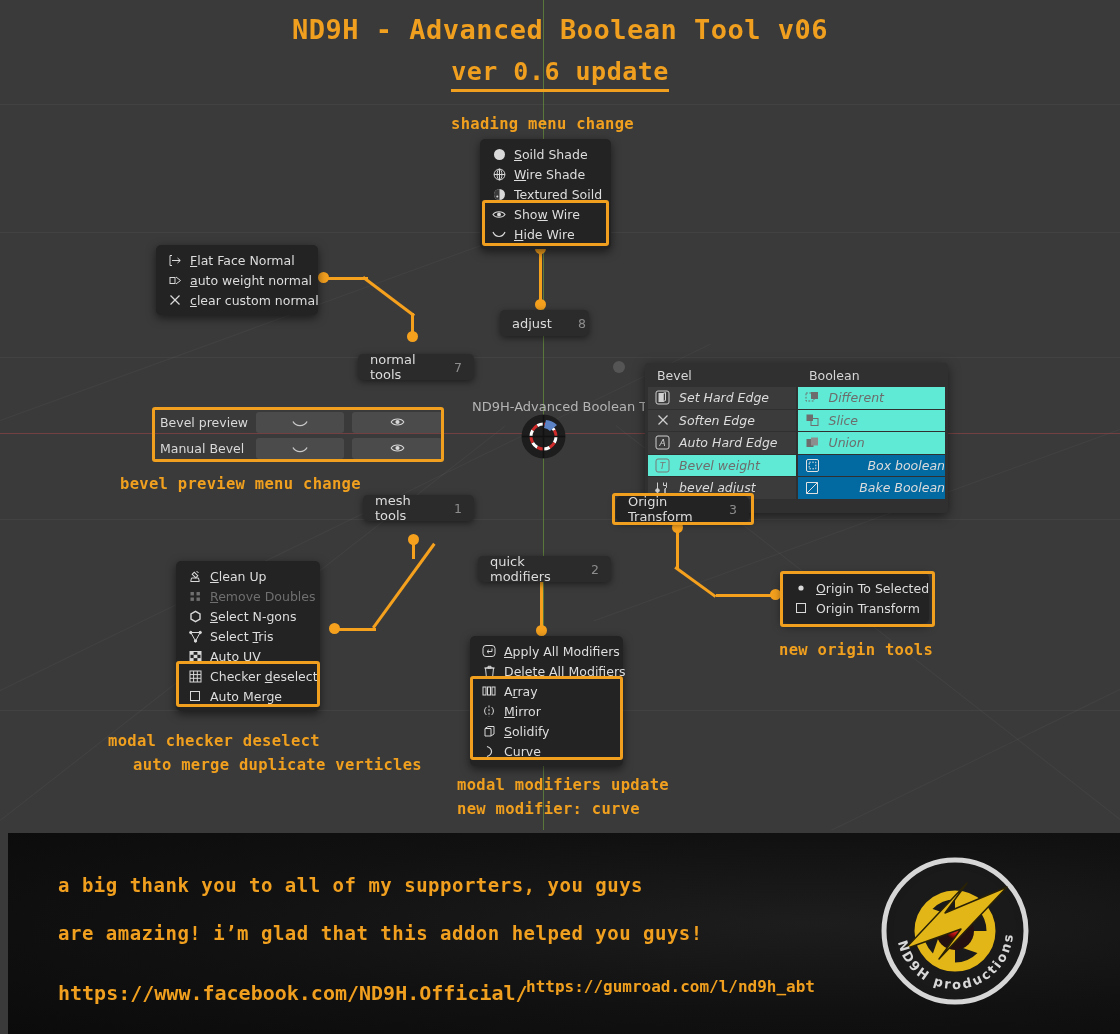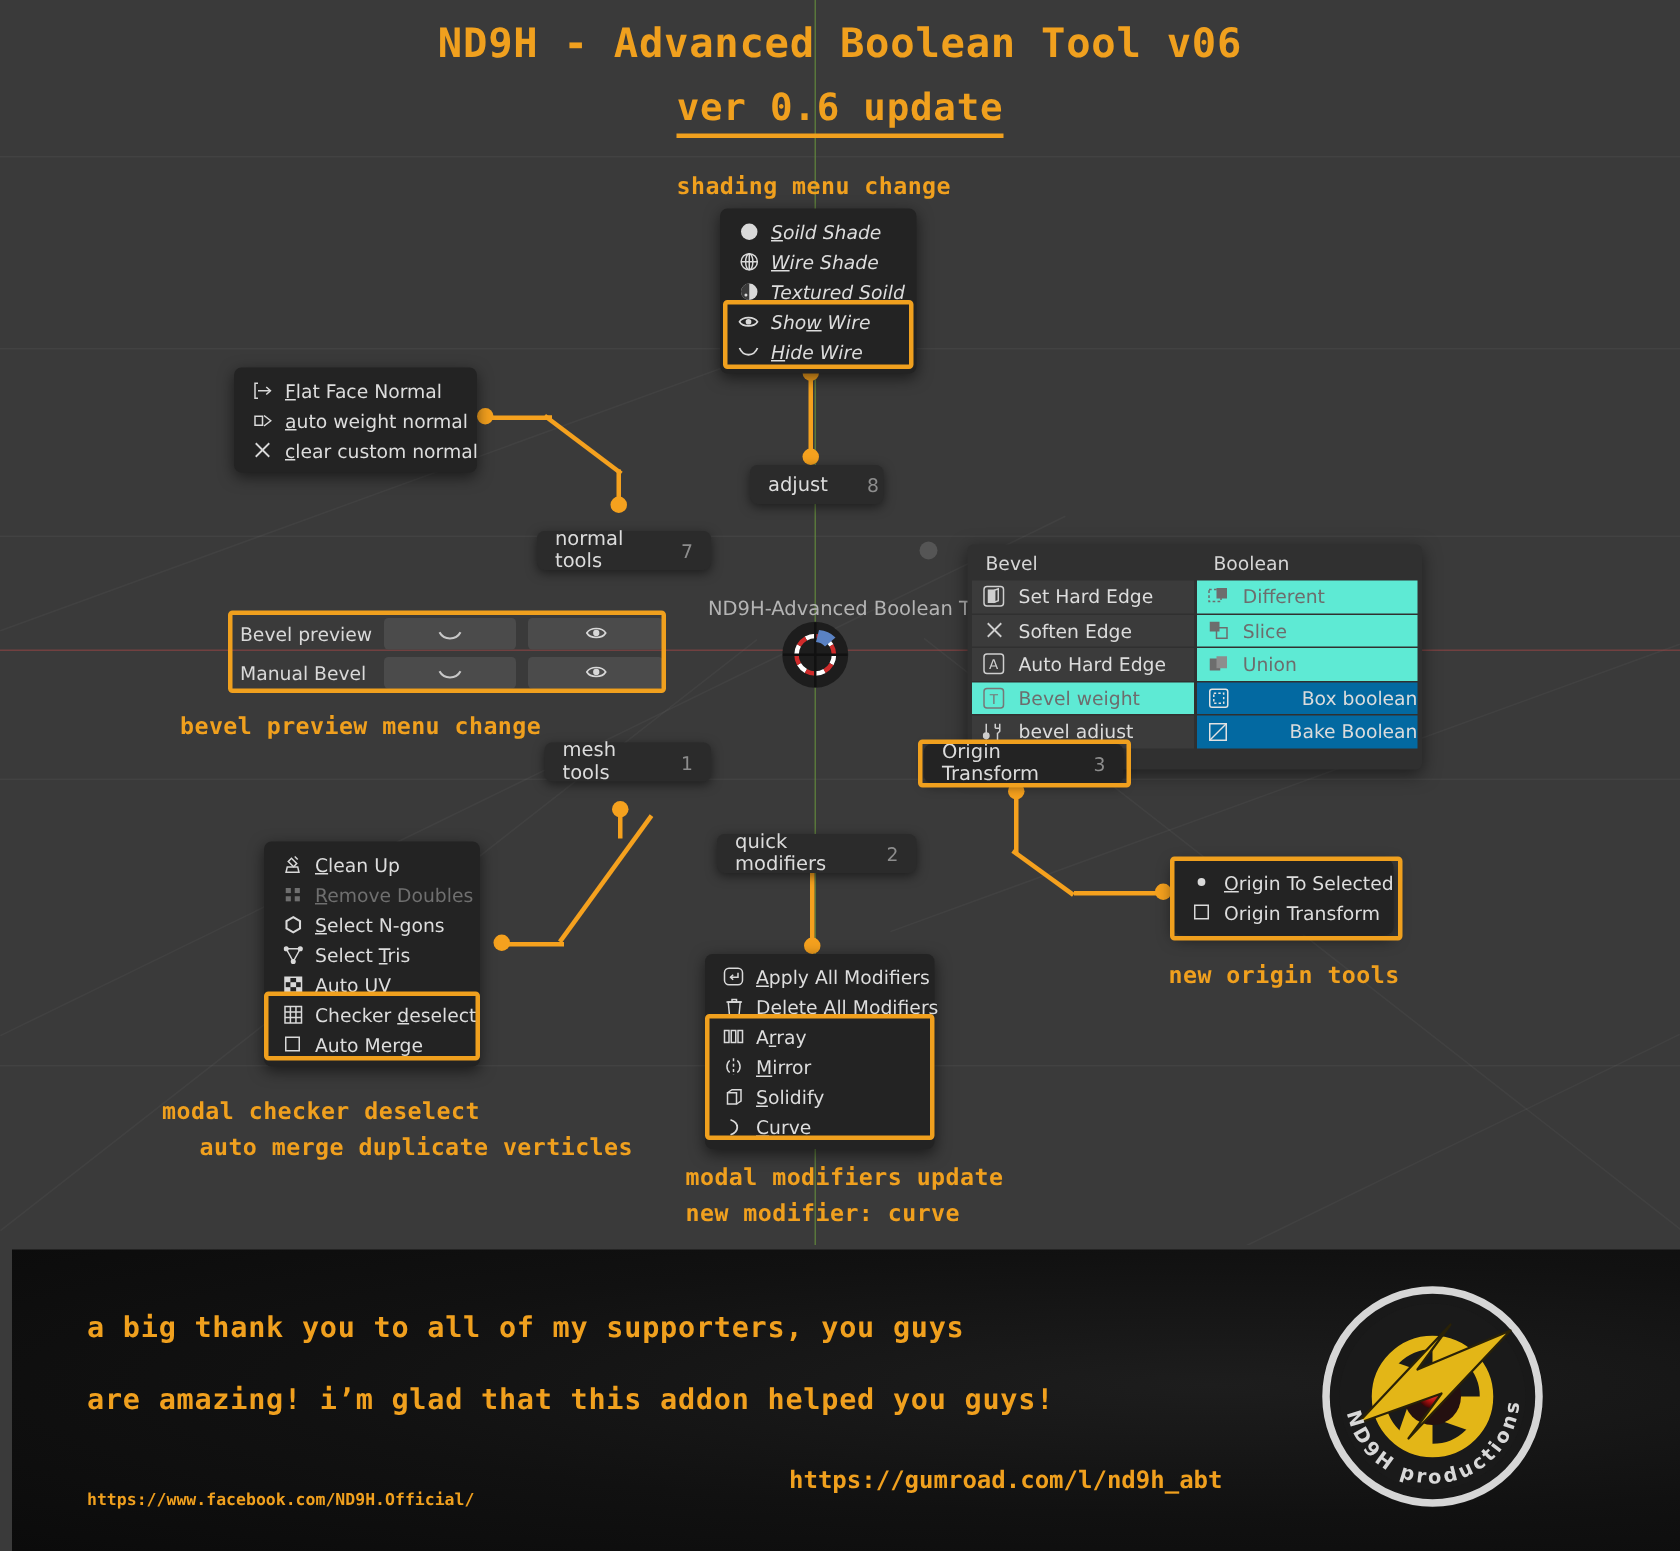--- a/index.html
+++ b/index.html
@@ -63,21 +63,21 @@
   .dot{ position:absolute; width:11px; height:11px; border-radius:50%; background:#f5a11e; }
 
   
   #bbpanel{
     position:absolute; left:645px; top:363px; width:303px; height:150px;
     background:#303030; border-radius:4px; box-shadow:0 3px 12px rgba(0,0,0,.5);
   }
   #bbpanel .hdr{ display:flex; height:24px; align-items:center; font-size:12.5px; color:#d6d6d6; }
   #bbpanel .hdr .c1{ width:152px; padding-left:12px; }
   #bbpanel .hdr .c2{ padding-left:12px; }
-  #bbpanel .cols{ display:flex; gap:2px; padding:0 3px; }
+  #bbpanel .cols{ display:flex; gap:2px; padding:0 3px;font-style:italic; }
   #bbpanel .col{ width:148px; display:flex; flex-direction:column; gap:1px; }
   .bitem{
     display:flex; align-items:center; height:21.5px; background:#3b3b3b;
     padding-left:4px; font-size:12.5px; color:#dcdcdc;
   }
   .bitem.off{ background:#5eead4; color:#6d6d6d; }
   .bitem.sel{ background:#0369a1;justify-content:space-between; }
   .bitem .ico{ width:21px; flex:0 0 21px; display:flex; align-items:center; justify-content:center; margin-right:6px; }
 
   
@@ -184,21 +184,21 @@
 </div>
 
 <div class="conn">
   <div class="seg" style="left:676px; top:527px; width:3px; height:42px;"></div>
   <div class="seg" style="left:676px; top:566px; width:50px; height:3px; transform-origin:0 0; transform:rotate(36deg);"></div>
   <div class="seg" style="left:716px; top:594px; width:60px; height:3px;"></div>
   <div class="dot" style="left:672px; top:522px;"></div>
   <div class="dot" style="left:770px; top:589px;"></div>
 </div>
 
-<div class="panel" style="left:480px; top:139px; width:131px;font-style:italic;">
+<div class="panel" style="left:480px; top:139px; width:131px;">
   <div class="mi">
     <span class="ico">
       <svg width="13" height="13" viewBox="0 0 13 13">
           <circle cx="6.5" cy="6.5" r="5.5" fill="#d9d9d9"></circle>
         </svg>
     </span>
     <span><u>S</u>oild Shade</span>
   </div>
   <div class="mi">
     <span class="ico">
@@ -598,21 +598,21 @@
 <div class="btn" style="left:616px; top:496px; width:133px; background:#232323;">
   <span>Origin Transform</span>
   <span class="num">3</span>
 </div>
 <div class="hl" style="left:612px; top:493px; width:142px; height:32px;"></div>
 
 <div class="topstrip"></div>
 <div id="banner">
   <div class="line" style="left:50px; top:41px; font-size:19px; letter-spacing:.5px;">a big thank you to all of my supporters, you guys</div>
   <div class="line" style="left:50px; top:89px; font-size:19px; letter-spacing:.5px;">are amazing! i’m glad that this addon helped you guys!</div>
-  <div class="line" style="left:50px; top:160px; font-size:11px;">https://www.facebook.com/ND9H.Official/</div>
+  <div class="line" style="left:50px; top:148px; font-size:20px;">https://www.facebook.com/ND9H.Official/</div>
   <div class="line" style="left:518px; top:144px; font-size:16px;">https://gumroad.com/l/nd9h_abt</div>
 
   <div id="logo">
     <svg width="160" height="160" viewBox="0 0 160 160">
       <defs>
         <path id="arcpath" d="M 22 80 A 58 58 0 0 0 138 80" fill="none"></path>
         <radialGradient id="eyeglow" cx="50%" cy="50%" r="50%">
           <stop offset="0%" stop-color="#ff4a3a"></stop>
           <stop offset="55%" stop-color="#b01010"></stop>
           <stop offset="100%" stop-color="#3a0505"></stop>

